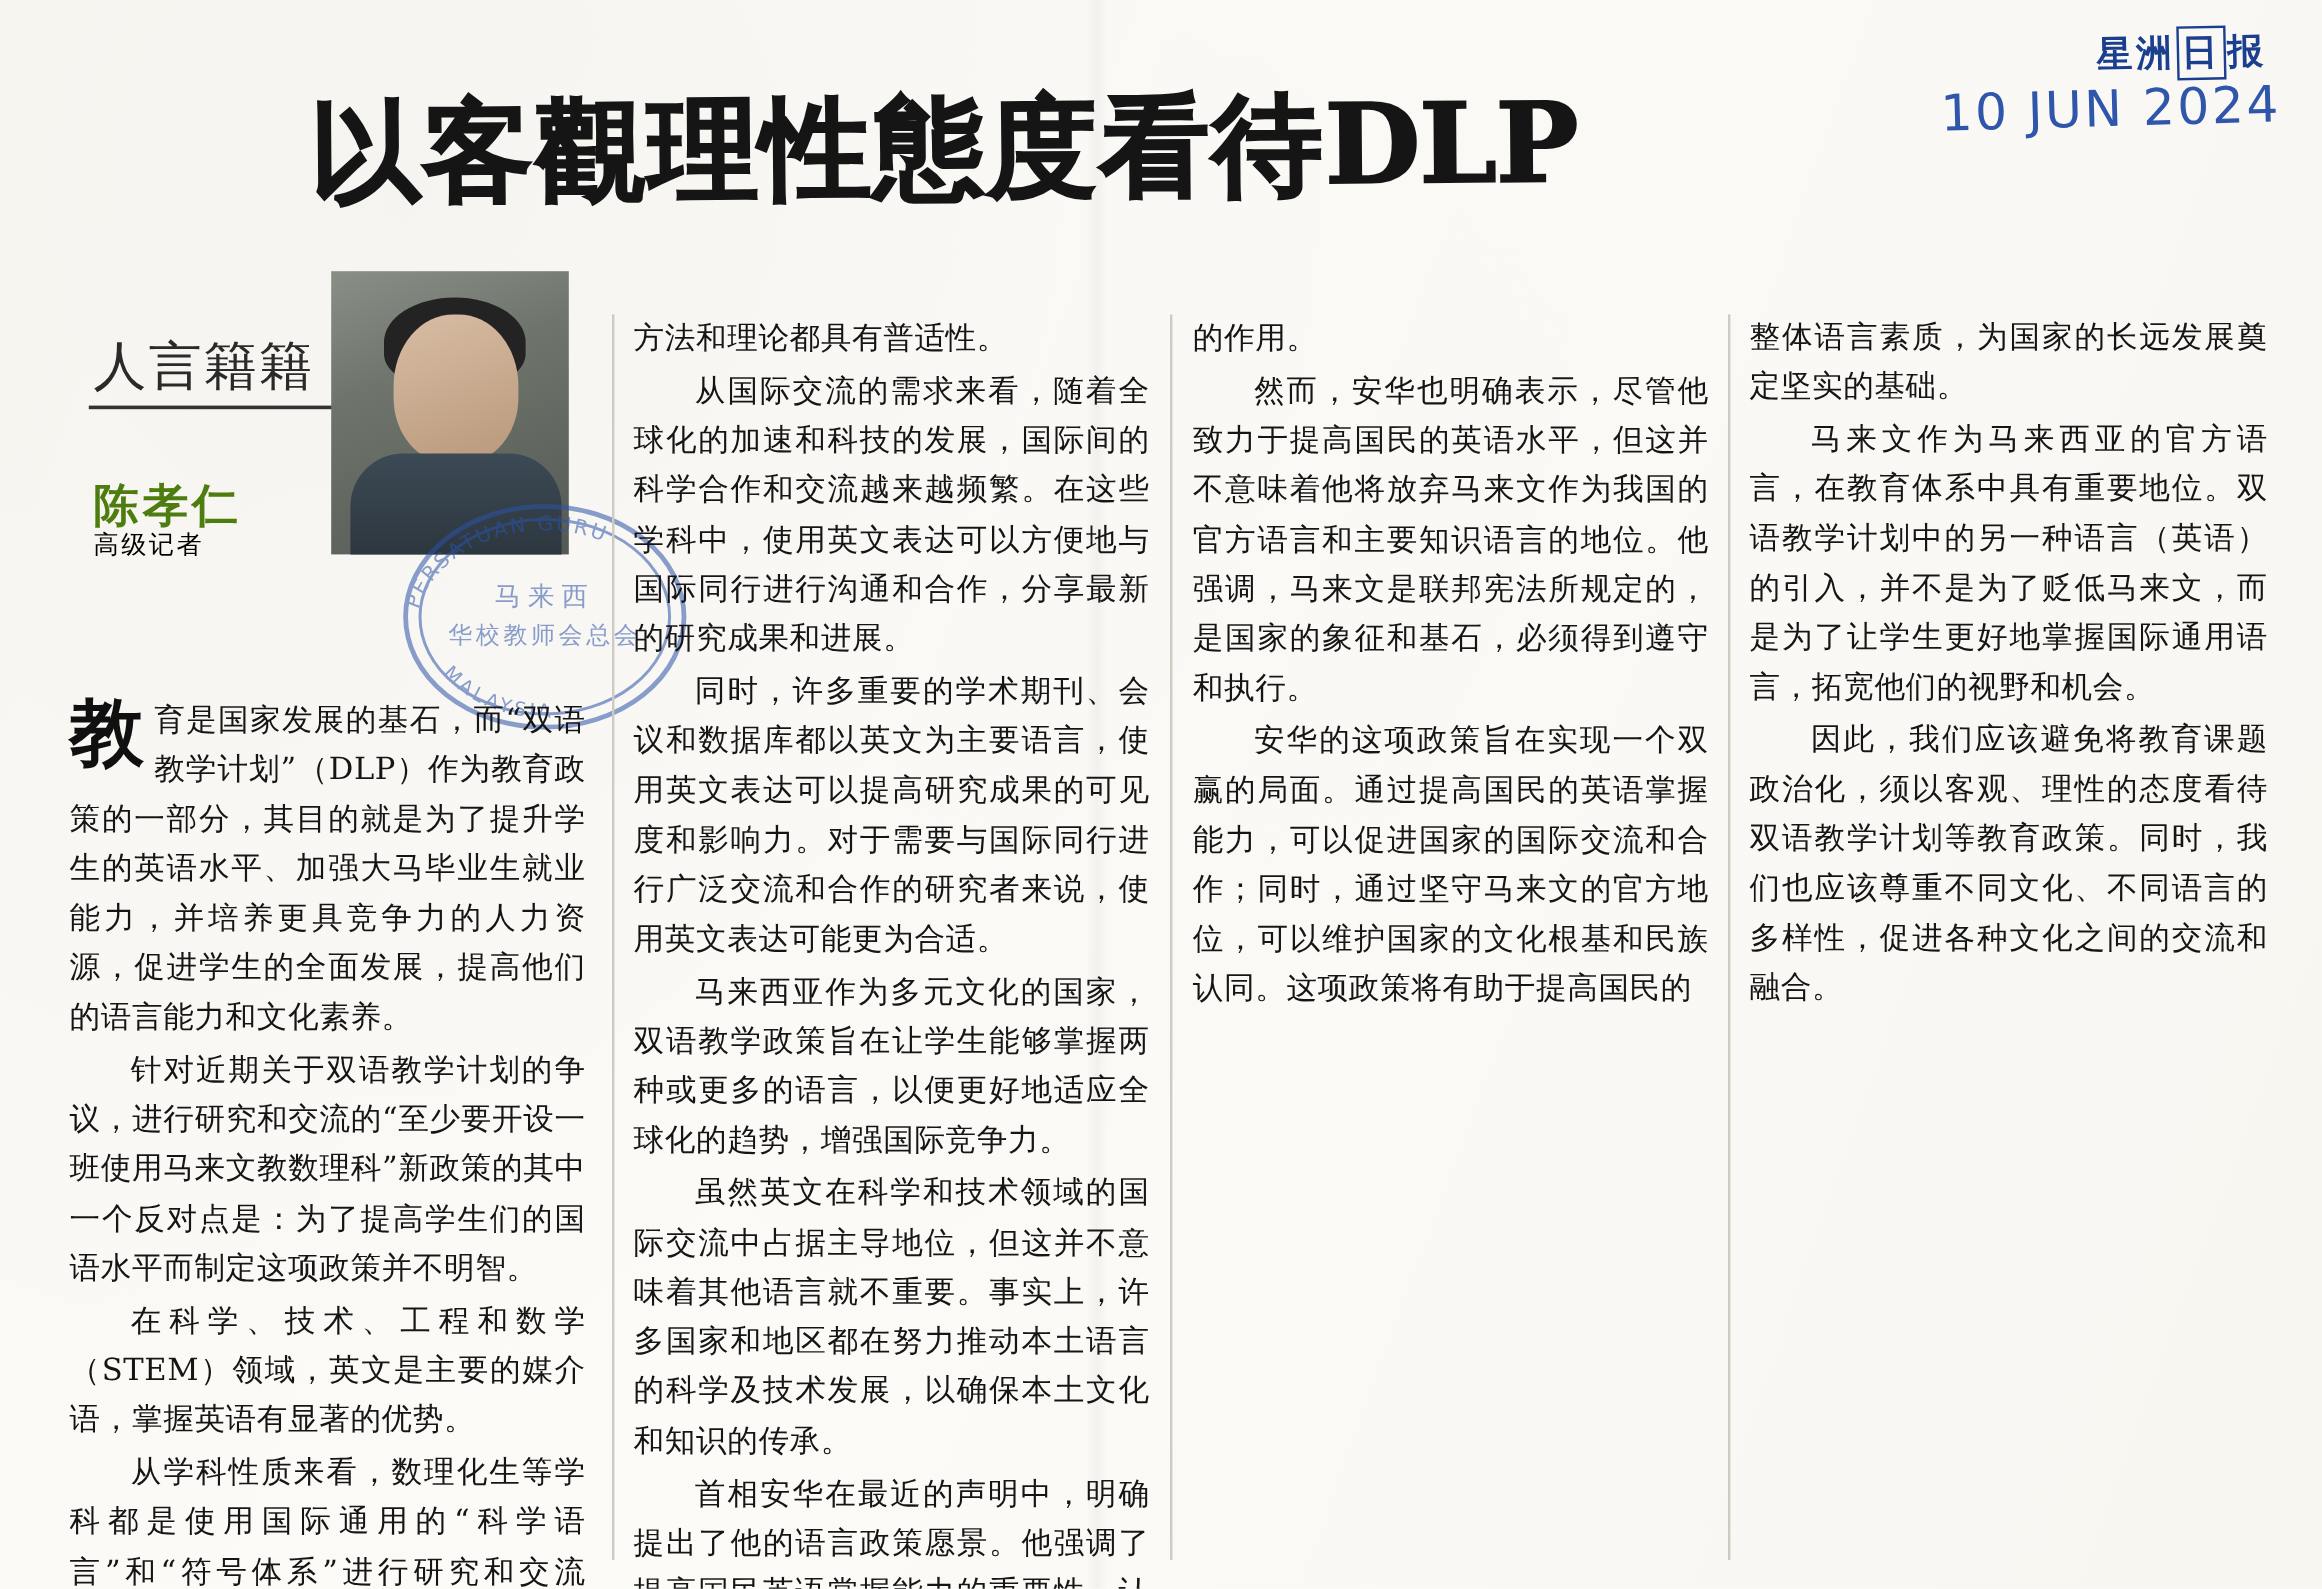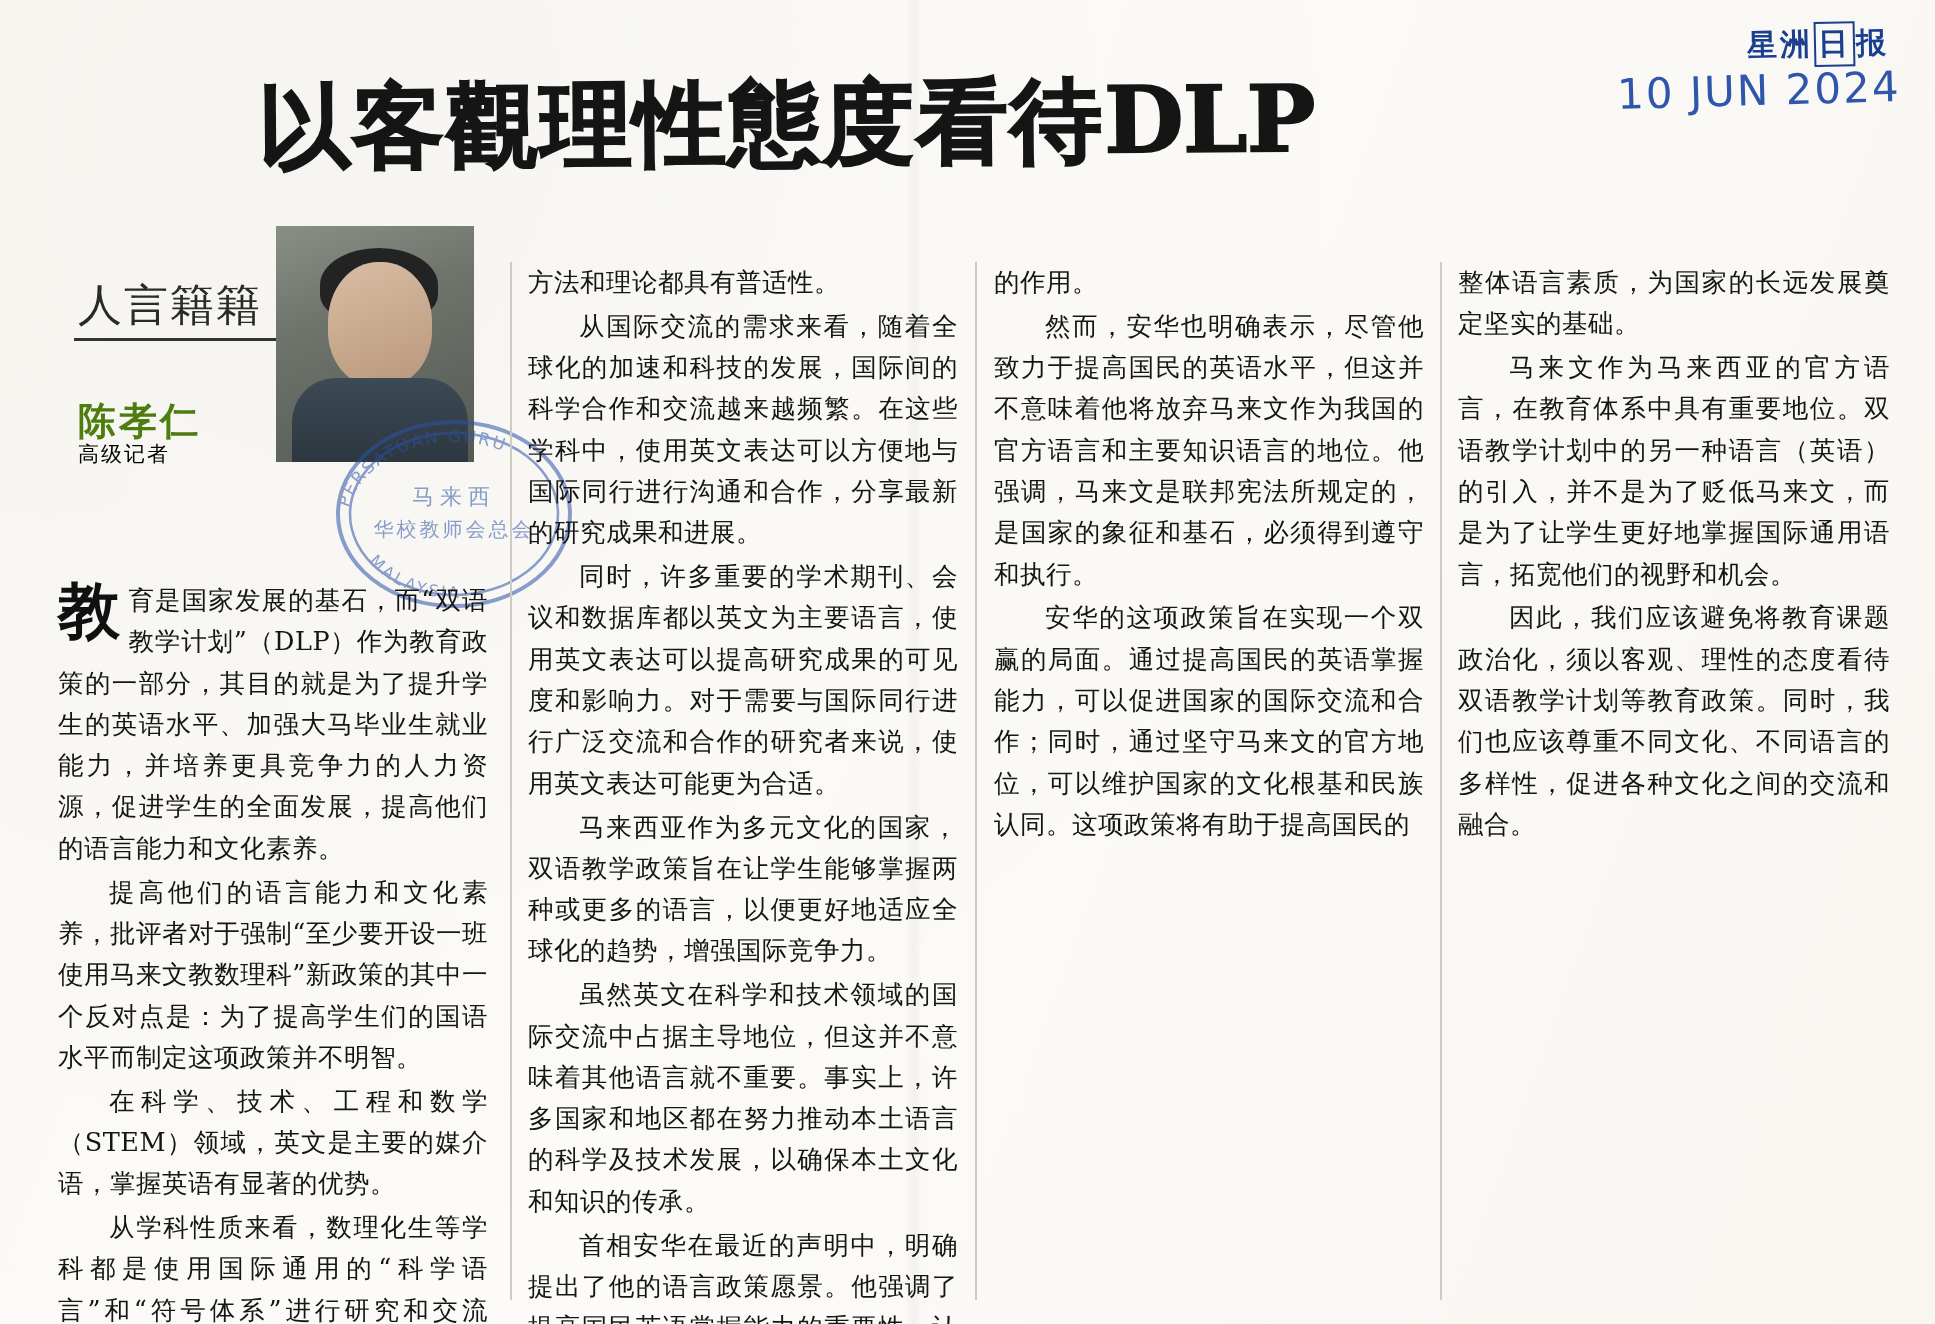--- a/index.html
+++ b/index.html
@@ -192,21 +192,21 @@
     color: #151515;
     letter-spacing: 0.5px;
   }
   .col p {
     margin: 0 0 0.10em 0;
     text-indent: 2em;
   }
   .col-1 { left: 0px;    top: 318px; width: 430px; }
   .col-2 { left: 470px;  top: 0px;   width: 430px; }
   .col-3 { left: 936px;  top: 0px;   width: 430px; }
-  .col-4 { left: 1400px; top: 0px;   width: 432px; }
+  .col-4 { left: 1400px; top: 0px;   width: 432px; font-family: Liberation Mono, monospace; }
 
   .drop-cap-para {
     text-indent: 0 !important;
     position: relative;
     min-height: 64px;
   }
   .drop-cap {
     float: left;
     font-size: 62px;
     line-height: 0.95;
@@ -285,21 +285,21 @@
 </div>
 
 <div class="cols">
 
   <div class="col-rule rule-1"></div>
   <div class="col-rule rule-2"></div>
   <div class="col-rule rule-3"></div>
 
   <div class="col col-1">
     <p class="drop-cap-para"><span class="drop-cap">教</span><span>育是国家发展的基石，而“双语教学计划”（DLP）作为教育政策的一部分，其目的就是为了提升学生的英语水平、加强大马毕业生就业能力，并培养更具竞争力的人力资源，促进学生的全面发展，提高他们的语言能力和文化素养。</span></p>
-    <p>提高他们的语言能力和文化素养，批评者对于强制“至少要开设一班使用马来文教数理科”新政策的其中一个反对点是：为了提高学生们的国语水平而制定这项政策并不明智。</p>
+    <p>针对近期关于双语教学计划的争议，进行研究和交流的“至少要开设一班使用马来文教数理科”新政策的其中一个反对点是：为了提高学生们的国语水平而制定这项政策并不明智。</p>
     <p>在科学、技术、工程和数学（STEM）领域，英文是主要的媒介语，掌握英语有显著的优势。</p>
     <p>从学科性质来看，数理化生等学科都是使用国际通用的“科学语言”和“符号体系”进行研究和交流的。这些学科的研究内容、方法和理论都具有普适性，不受语言限制，因此，在这些学科中，使用英文表达可以确保研究成果的准确性和通用性，便于</p>
   </div>
 
   <div class="col col-2">
     <p style="text-indent:0;">方法和理论都具有普适性。</p>
     <p>从国际交流的需求来看，随着全球化的加速和科技的发展，国际间的科学合作和交流越来越频繁。在这些学科中，使用英文表达可以方便地与国际同行进行沟通和合作，分享最新的研究成果和进展。</p>
     <p>同时，许多重要的学术期刊、会议和数据库都以英文为主要语言，使用英文表达可以提高研究成果的可见度和影响力。对于需要与国际同行进行广泛交流和合作的研究者来说，使用英文表达可能更为合适。</p>
     <p>马来西亚作为多元文化的国家，双语教学政策旨在让学生能够掌握两种或更多的语言，以便更好地适应全球化的趋势，增强国际竞争力。</p>
     <p>虽然英文在科学和技术领域的国际交流中占据主导地位，但这并不意味着其他语言就不重要。事实上，许多国家和地区都在努力推动本土语言的科学及技术发展，以确保本土文化和知识的传承。</p>

